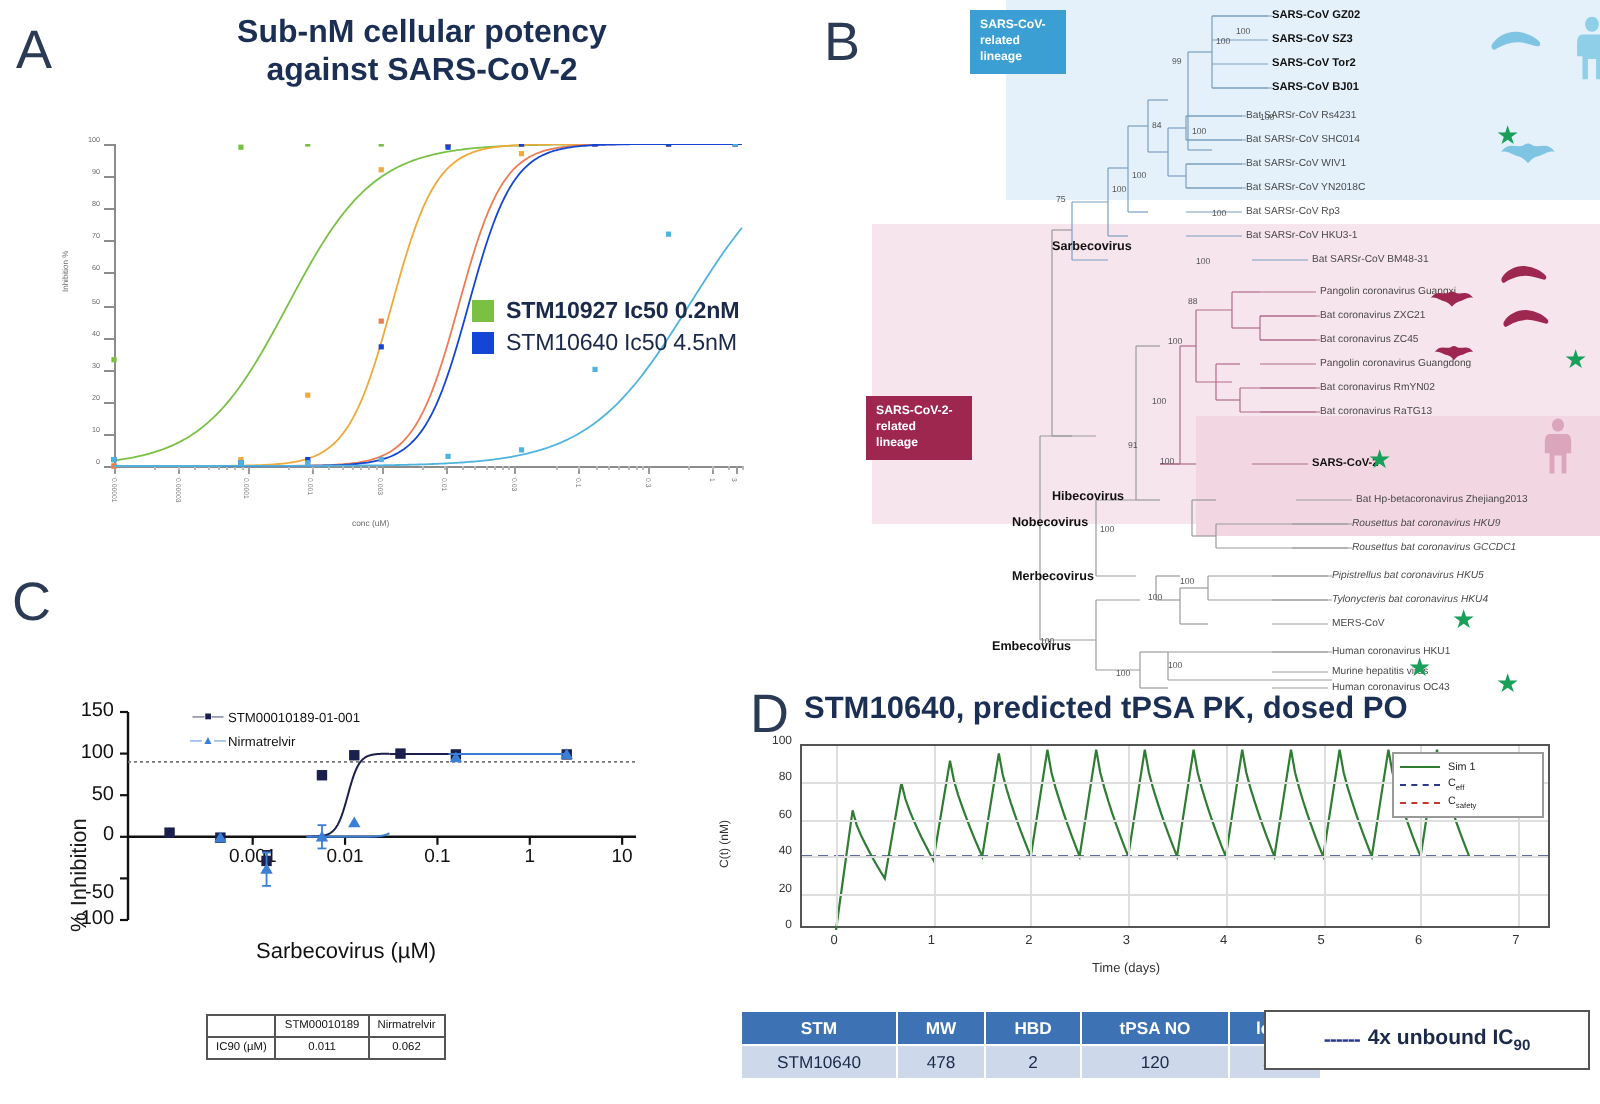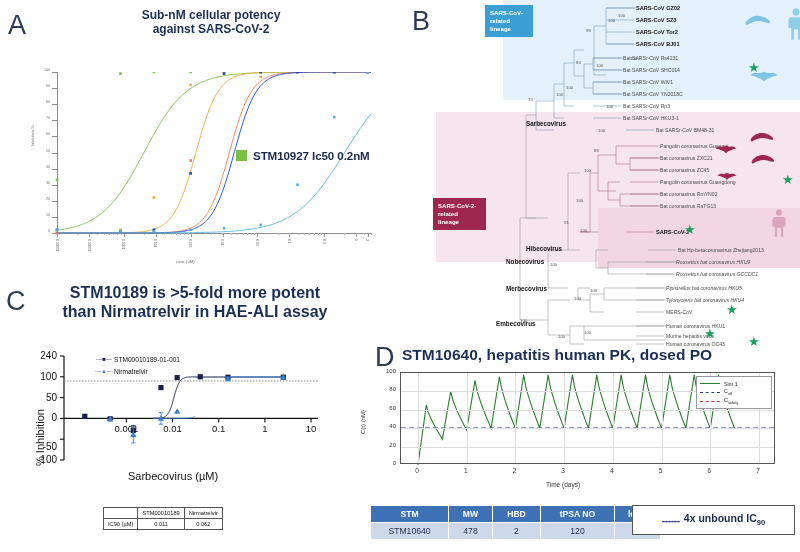--- a/index.html
+++ b/index.html
@@ -19,21 +19,21 @@
   }
   .panel-title {
     font-family:"Liberation Sans", sans-serif;
     font-weight:bold; color:#1b2f54; text-align:center;
     line-height:1.18;
   }
 
   
   #panelA { left:0; top:0; width:408px; height:278px; }
   #panelA .panel-letter { position:absolute; left:8px; top:12px; }
-  #panelA .panel-title { position:absolute; left:46px; top:8px; width:330px; font-size:12px; }
+  #panelA .panel-title { position:absolute; left:46px; top:8px; width:330px; font-size:16px; }
   #panelA-plot { position:absolute; left:34px; top:72px; width:340px; height:178px; }
   .axisline { position:absolute; background:#8c8c8c; }
   #panelA .yaxis { left:23px; top:0; width:1px; height:162px; }
   #panelA .xaxis { left:23px; top:161px; width:314px; height:1px; }
   .ytick { position:absolute; left:18px; width:5px; height:1px; background:#8c8c8c; }
   .ytick-lbl { position:absolute; right:100%; margin-right:2px; top:-4px; font-size:3.6px; color:#6b6b6b; white-space:nowrap; }
   .xtick { position:absolute; top:161px; width:1px; height:4px; background:#9a9a9a; }
   .xtick-minor { position:absolute; top:161px; width:1px; height:2px; background:#b8b8b8; }
   .xtick-lbl {
     position:absolute; top:167px; font-size:3.4px; color:#6b6b6b;
@@ -288,20 +288,24 @@
         <rect x="262.21" y="111.40" width="2.6" height="2.6" fill="#4fb4dd"></rect>
         <rect x="298.96" y="43.78" width="2.6" height="2.6" fill="#4fb4dd"></rect>
         <rect x="332.36" y="-1.30" width="2.6" height="2.6" fill="#4fb4dd"></rect>
       </svg>
   </div>
 
   <div id="panelA-legend">
       <div class="row first">
         <span class="sw" style="background: rgb(122, 193, 67);"></span>
         <span class="txt">STM10927 Ic50 0.2nM</span>
+      </div>
+      <div class="row">
+        <span class="sw" style="background: rgb(20, 70, 214);"></span>
+        <span class="txt">STM10640 Ic50 4.5nM</span>
       </div>
     </div>
 </div>
 
 <div class="panel" id="panelB">
   <div class="panel-letter">B</div>
 
   <div class="tree-band" id="band-cov2-outer"></div>
   <div class="tree-band" id="band-cov2-inner"></div>
   <div class="tree-band" id="band-sars"></div>
@@ -518,32 +522,31 @@
           <path d="M2,50 C16,30 30,44 42,38 C48,34 52,34 58,38 C70,44 84,30 98,50 C86,46 78,56 66,58 C58,60 50,70 50,70 C50,70 42,60 34,58 C22,56 14,46 2,50 Z" fill="#9e2750"></path>
         </svg></div>
       <div class="silhouette" style="left: 356px; top: 200px; width: 30px; height: 46px;"><svg width="30" height="46" viewBox="0 0 100 100">
           <path d="M50,4 C56,4 60,9 60,15 C60,21 56,26 50,26 C44,26 40,21 40,15 C40,9 44,4 50,4 Z M36,30 L64,30 C70,30 72,36 72,44 L72,62 L64,62 L64,96 L56,96 L56,66 L44,66 L44,96 L36,96 L36,62 L28,62 L28,44 C28,36 30,30 36,30 Z" fill="#dba5bb"></path>
         </svg></div>
     </div>
 </div>
 
 <div class="panel" id="panelC">
   <div class="panel-letter">C</div>
-  <div class="panel-title" id="pc-title">STM10189 is &gt;5-fold more potent<br>than Nirmatrelvir in HAE-ALI assay</div>
 
   <div id="panelC-plot">
     <div class="ylabel-c">% Inhibition</div>
     <div class="xlabel-c">Sarbecovirus (µM)</div>
     <div id="pc-yticks">
         <div class="c-ytick-lbl" style="left: -9px; top: 106px;">-100</div>
         <div class="c-ytick-lbl" style="left: -9px; top: 93px;">-50</div>
         <div class="c-ytick-lbl" style="left: -9px; top: 64.4px;">0</div>
         <div class="c-ytick-lbl" style="left: -9px; top: 43.6px;">50</div>
         <div class="c-ytick-lbl" style="left: -9px; top: 22.8px;">100</div>
-        <div class="c-ytick-lbl" style="left: -9px; top: 2px;">240</div>
+        <div class="c-ytick-lbl" style="left: -9px; top: 2px;">150</div>
       </div>
     <div id="pc-xticks">
         <div class="c-xtick-lbl" style="left: 72.3455px; top: 75.4px; width: 36px;">0.001</div>
         <div class="c-xtick-lbl" style="left: 118.527px; top: 75.4px; width: 36px;">0.01</div>
         <div class="c-xtick-lbl" style="left: 164.709px; top: 75.4px; width: 36px;">0.1</div>
         <div class="c-xtick-lbl" style="left: 210.891px; top: 75.4px; width: 36px;">1</div>
         <div class="c-xtick-lbl" style="left: 257.073px; top: 75.4px; width: 36px;">10</div>
       </div>
     <svg id="pc-svg" width="290" height="135" style="position:absolute;left:0;top:0;">
         <line x1="28" y1="8" x2="28" y2="112" stroke="#111" stroke-width="1.2"></line>
@@ -611,21 +614,21 @@
       <tr>
         <td class="rowhdr">IC90 (µM)</td>
         <td>0.011</td>
         <td>0.062</td>
       </tr>
     </tbody>
 </table>
 
 <div class="panel" id="panelD">
   <div class="panel-letter">D</div>
-  <div class="panel-title">STM10640,  hepatitis human PK, dosed PO</div>
+  <div class="panel-title">STM10640,  predicted tPSA PK, dosed PO</div>
 
   <div id="panelD-plot">
     <div class="d-frame" id="pd-frame">
       <svg id="pd-svg" width="375" height="92" style="position:absolute;left:0;top:0;">
           <line x1="0" y1="55.199999999999996" x2="375" y2="55.199999999999996" stroke="#2b3a8c" stroke-width="1.2" stroke-dasharray="5,3"></line>
           <polyline points="17.0,92.0 25.3,32.2 27.3,39.4 29.3,44.2 31.4,48.5 33.4,52.4 35.4,56.1 37.4,59.6 39.4,63.0 41.4,66.2 49.7,18.4 51.7,26.5 53.7,32.1 55.7,36.9 57.7,41.4 59.7,45.6 61.7,49.5 63.7,53.4 65.7,57.0 74.0,7.4 76.0,17.4 78.0,24.3 80.1,30.3 82.1,35.8 84.1,41.0 86.1,45.9 88.1,50.6 90.1,55.2 98.4,3.7 100.4,14.5 102.4,21.9 104.4,28.4 106.4,34.3 108.4,39.9 110.4,45.2 112.4,50.3 114.4,55.2 122.7,1.8 124.7,13.1 126.7,20.7 128.8,27.4 130.8,33.6 132.8,39.3 134.8,44.8 136.8,50.1 138.8,55.2 147.1,1.8 149.1,13.1 151.1,20.7 153.1,27.4 155.1,33.6 157.1,39.3 159.1,44.8 161.1,50.1 163.1,55.2 171.4,1.8 173.4,13.1 175.4,20.7 177.5,27.4 179.5,33.6 181.5,39.3 183.5,44.8 185.5,50.1 187.5,55.2 195.8,1.8 197.8,13.1 199.8,20.7 201.8,27.4 203.8,33.6 205.8,39.3 207.8,44.8 209.8,50.1 211.9,55.2 220.1,1.8 222.1,13.1 224.1,20.7 226.2,27.4 228.2,33.6 230.2,39.3 232.2,44.8 234.2,50.1 236.2,55.2 244.5,1.8 246.5,13.1 248.5,20.7 250.5,27.4 252.5,33.6 254.5,39.3 256.5,44.8 258.5,50.1 260.6,55.2 268.8,1.8 270.8,13.1 272.8,20.7 274.9,27.4 276.9,33.6 278.9,39.3 280.9,44.8 282.9,50.1 284.9,55.2 293.2,1.8 295.2,13.1 297.2,20.7 299.2,27.4 301.2,33.6 303.2,39.3 305.2,44.8 307.2,50.1 309.3,55.2 317.5,1.8 319.5,13.1 321.6,20.7 323.6,27.4 325.6,33.6 327.6,39.3 329.6,44.8 331.6,50.1 333.6,55.2" fill="none" stroke="#2e7d32" stroke-width="1.1"></polyline>
         </svg>
     <div class="d-grid-h" style="top: 73.6px;"></div>
         <div class="d-grid-h" style="top: 55.2px;"></div>
         <div class="d-grid-h" style="top: 36.8px;"></div>

